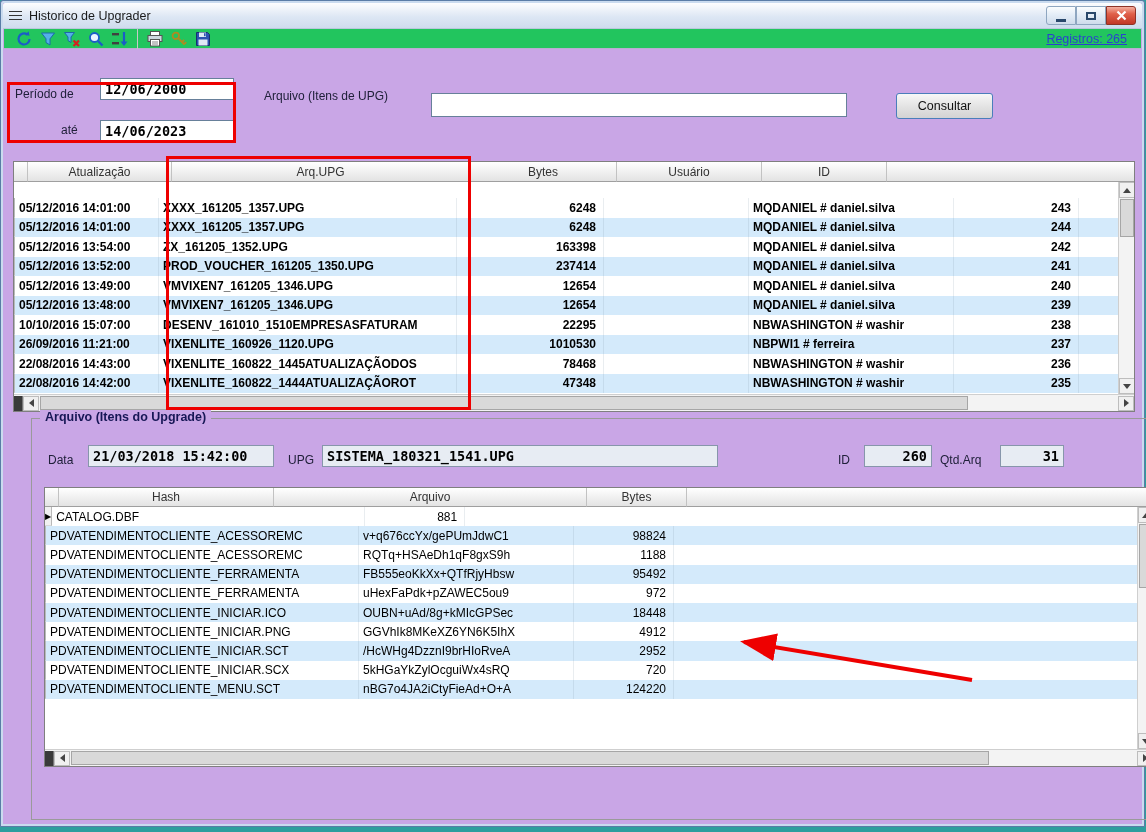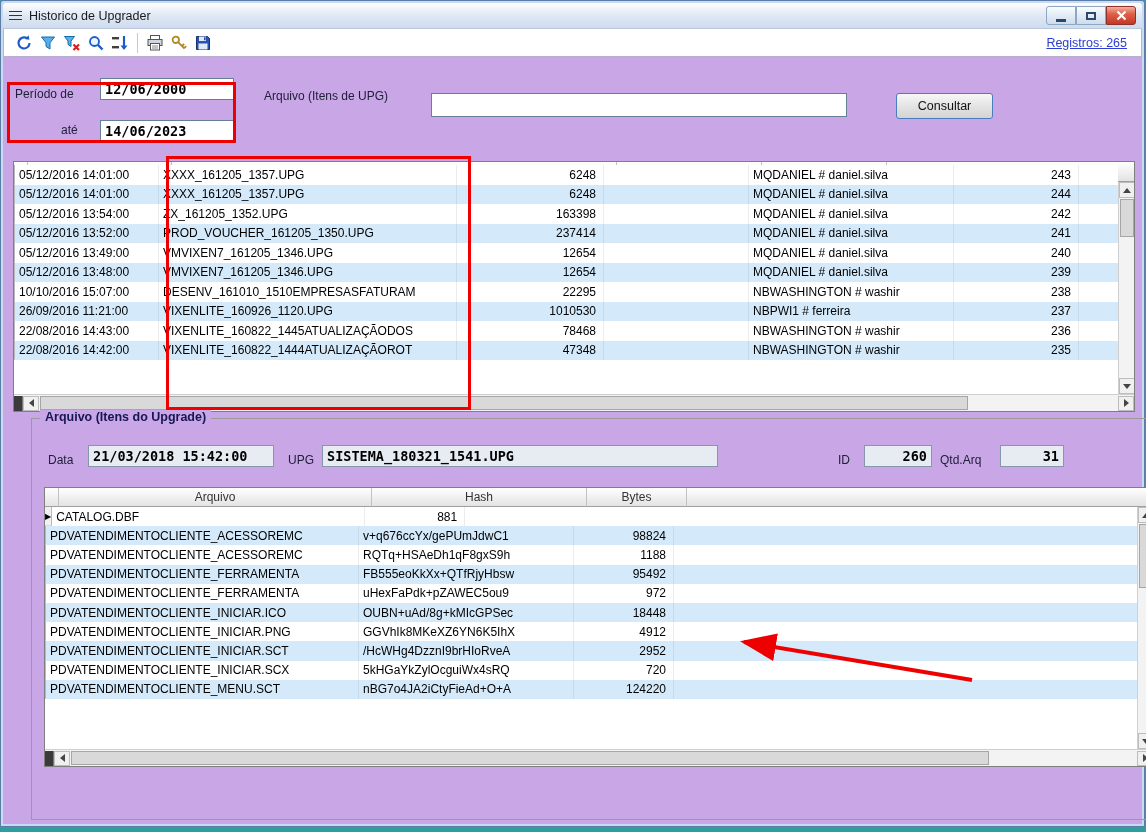--- a/index.html
+++ b/index.html
@@ -14,21 +14,21 @@
   .win-menu i{display:block;width:13px;height:2px;background:#333;margin:1.5px 0;}
   .title-text{font-size:12.5px;color:#1a1a1a;}
   .win-btns{margin-left:auto;display:flex;}
   .wb{width:30px;height:19px;border:1px solid #8ea6c0;display:flex;align-items:center;justify-content:center;
       background:linear-gradient(#fbfdfe,#e4edf7 45%,#cfdceb);}
   .wb:first-child{border-radius:3px 0 0 3px;}
   .wb.close{border-radius:0 3px 3px 0;background:linear-gradient(#f4b0a0,#e0604a 40%,#c23726);border-color:#8e3227;}
   .glyph-min{width:10px;height:3px;background:#29486b;margin-top:9px;}
   .glyph-max{width:10px;height:8px;border:2px solid #29486b;}
   
-  .toolbar{position:absolute;left:3px;top:28px;right:3px;height:28px;background:#ffffff;border-bottom:1px solid #b9aed0;
+  .toolbar{position:absolute;left:3px;top:28px;right:3px;height:20px;background:#22c55e;border-bottom:1px solid #b9aed0;
            display:flex;align-items:center;padding:0 8px;}
   .tb-btn{width:24px;height:24px;display:flex;align-items:center;justify-content:center;border:1px solid transparent;border-radius:2px;}
   .tb-sep{width:1px;height:20px;background:#c8c8c8;margin:0 5px;}
   .registros{margin-left:auto;margin-right:6px;font-size:12.5px;color:var(--link,#2b3fd0);text-decoration:underline;cursor:pointer;}
   
   .client{position:absolute;left:3px;top:57px;right:3px;bottom:3px;background:var(--window-bg,#c9a6e6);}
   .lbl{position:absolute;font-size:12px;color:#20203a;white-space:nowrap;}
   .fld{position:absolute;border:1px solid #67809a;background:#fff;font:bold 13.5px "DejaVu Sans Mono",monospace;color:#000;
        padding:0 4px;display:flex;align-items:center;}
   input.fld{outline:none;}
@@ -47,21 +47,21 @@
   .cell{display:flex;align-items:center;padding:0 4px;font-size:12px;color:#000;white-space:nowrap;overflow:hidden;
         border-right:1px solid rgba(120,140,160,0.16);}
   .cell.sel{padding:0;background:#f1f1f1;border-right:1px solid #b9b9b9;border-bottom:1px solid #d8d8d8;
         justify-content:center;font-size:8px;color:#000;}
   .cell.num{justify-content:flex-end;padding-right:7px;}
   .cell.fill{border-right:none;flex:1;}
   .hc.fill{flex:1;border-right:none;}
   
   .mg{left:9px;top:103px;width:1122px;height:251px;}
   .mg .g-header{height:20px;} .mg .hc{height:20px;}
-  .mg .g-body{top:3px;bottom:17px;}
+  .mg .g-body{top:36px;bottom:17px;font-weight:bold;}
   .mg .g-row{height:19.5px;}
   .mg .c-sel{width:14px;} .mg .c-atu{width:144px;} .mg .c-arq{width:298px;} .mg .c-byt{width:147px;}
   .mg .c-usu{width:145px;} .mg .c-maq{width:205px;} .mg .c-id{width:125px;}
   
   .dg{left:12px;top:68px;width:1110px;height:280px;}
   .dg .g-header{height:19px;} .dg .hc{height:19px;}
   .dg .g-body{top:19px;bottom:17px;}
   .dg .g-row{height:19.2px;}
   .dg .c-sel{width:14px;} .dg .c-arqv{width:313px;} .dg .c-hash{width:215px;} .dg .c-byt{width:100px;}
   
@@ -346,22 +346,22 @@
         <span class="lbl" style="left:256px;top:34px;">UPG</span>
         <div class="fld fld-ro" style="left:290px;top:26px;width:396px;height:22px;">SISTEMA_180321_1541.UPG</div>
         <span class="lbl" style="left:806px;top:34px;">ID</span>
         <div class="fld fld-ro num-right" style="left:832px;top:26px;width:68px;height:22px;">260</div>
         <span class="lbl" style="left:908px;top:34px;">Qtd.Arq</span>
         <div class="fld fld-ro num-right" style="left:968px;top:26px;width:64px;height:22px;">31</div>
 
         <div class="grid dg">
           <div class="g-header">
             <div class="hc c-sel"></div>
+            <div class="hc c-hash">Hash</div>
             <div class="hc c-arqv">Arquivo</div>
-            <div class="hc c-hash">Hash</div>
             <div class="hc c-byt">Bytes</div>
             <div class="hc fill"></div>
           </div>
           <div class="g-body">
 
               <div class="g-row">
                 <div class="cell sel">▶</div>
                 <div class="cell c-arqv">CATALOG.DBF</div>
                 <div class="cell c-byt num">881</div>
                 <div class="cell fill"></div>

